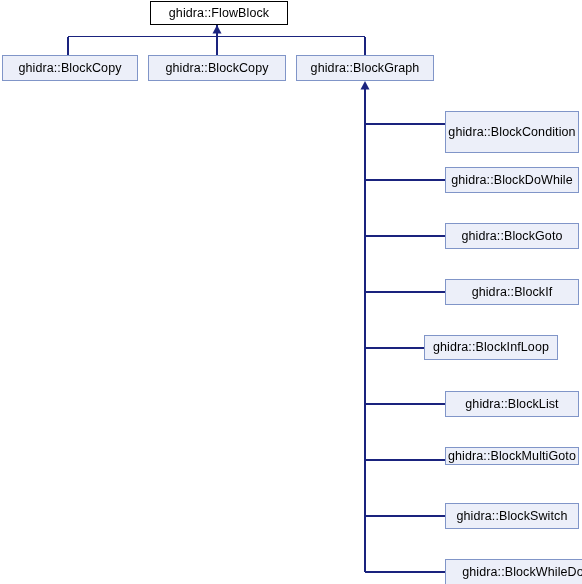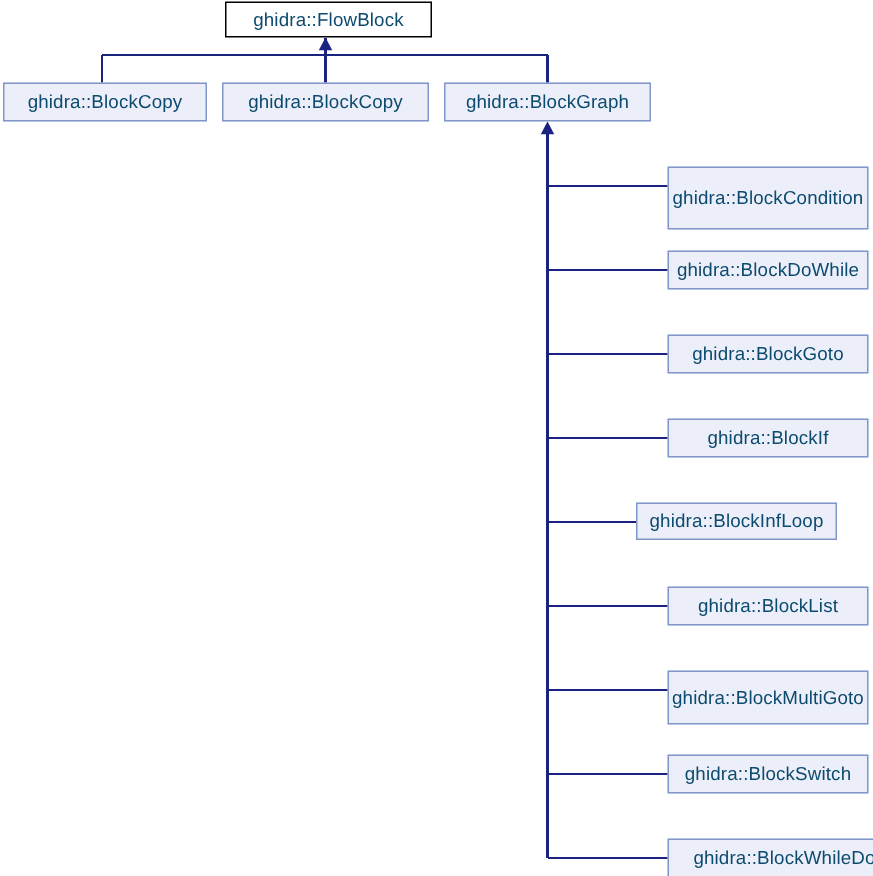--- a/index.html
+++ b/index.html
@@ -26,21 +26,21 @@
   }
   .node {
     position: absolute;
     box-sizing: border-box;
     display: flex;
     align-items: center;
     justify-content: center;
     font-size: 12.5px;
     line-height: 1;
     letter-spacing: 0.1px;
-    color: #0c4a6e;
+    color: #000000;
     white-space: nowrap;
   }
   .node-root {
     background: #ffffff;
     border: 1px solid #000000;
   }
   .node-derived {
     background: #eceff9;
     border: 1px solid #8095c8;
   }
@@ -115,21 +115,21 @@
   </div>
 
   <div class="node node-derived" style="left:424px; top:335px; width:134px; height:25px;">
     <span class="node-label">ghidra::BlockInfLoop</span>
   </div>
 
   <div class="node node-derived" style="left:445px; top:391px; width:134px; height:26px;">
     <span class="node-label">ghidra::BlockList</span>
   </div>
 
-  <div class="node node-derived" style="left:445px; top:447px; width:134px; height:36px;text-align:right;">
+  <div class="node node-derived" style="left:445px; top:447px; width:134px; height:18px;text-align:right;">
     <span class="node-label">ghidra::BlockMultiGoto</span>
   </div>
 
   <div class="node node-derived" style="left:445px; top:503px; width:134px; height:26px;">
     <span class="node-label">ghidra::BlockSwitch</span>
   </div>
 
   <div class="node node-derived" style="left:445px; top:559px; width:156px; height:26px;">
     <span class="node-label">ghidra::BlockWhileDo</span>
   </div>

